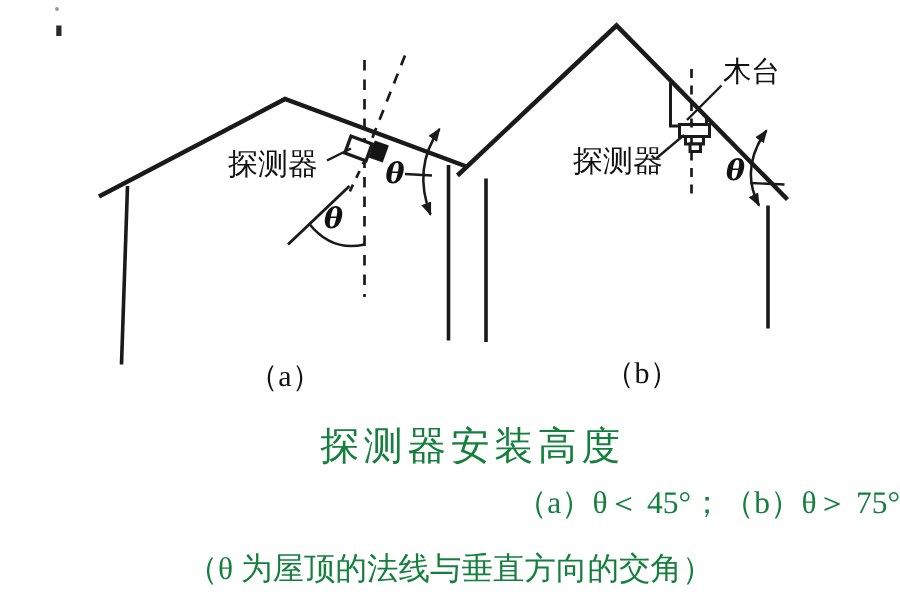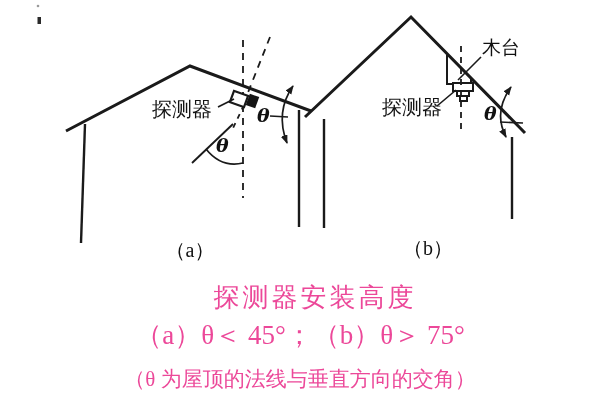--- a/index.html
+++ b/index.html
@@ -6,28 +6,28 @@
   body{
     width:600px;height:400px;background:#ffffff;overflow:hidden;
     font-family:"Liberation Serif","DejaVu Serif",serif;color:#1a1a1a;
   }
   .page{position:relative;width:600px;height:400px;background:#ffffff;}
   svg.diagram{position:absolute;left:0;top:0;}
   .cjk-label{font-family:"Liberation Serif","DejaVu Serif",serif;}
   .theta{font-family:"DejaVu Serif",serif;font-style:italic;font-weight:bold;}
   .caption{
     position:absolute;left:0;top:283px;width:600px;text-align:center;
-    color:#ec4899;
+    color:#15803d;
   }
   .cap-title{
     font-size:26px;letter-spacing:3px;line-height:30px;
     position:relative;left:15px;white-space:nowrap;
   }
   .cap-cond{
-    font-size:27px;line-height:26px;margin-top:9px;white-space:nowrap;
+    font-size:21px;line-height:26px;margin-top:9px;white-space:nowrap;text-align:right;
   }
   .cap-note{
     font-size:21px;line-height:26px;margin-top:18px;white-space:nowrap;
   }
 </style>
 </head>
 <body>
 
 <div class="page">
 

